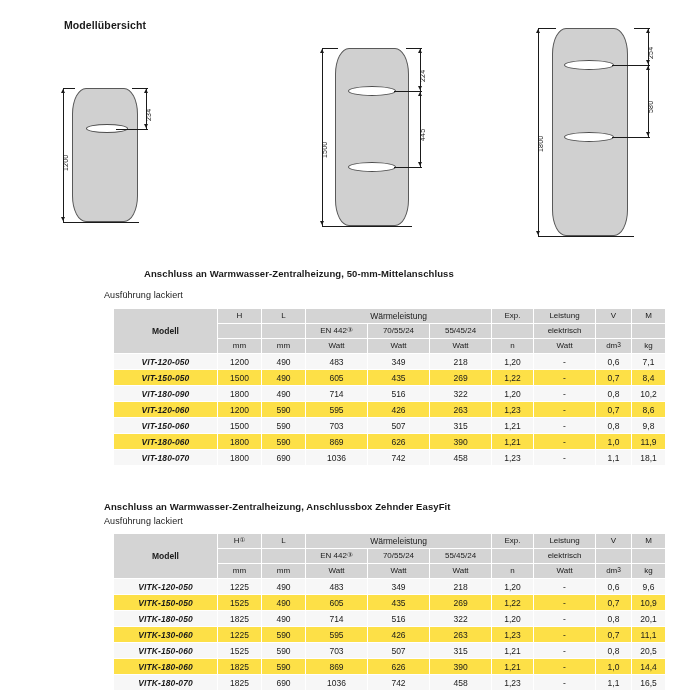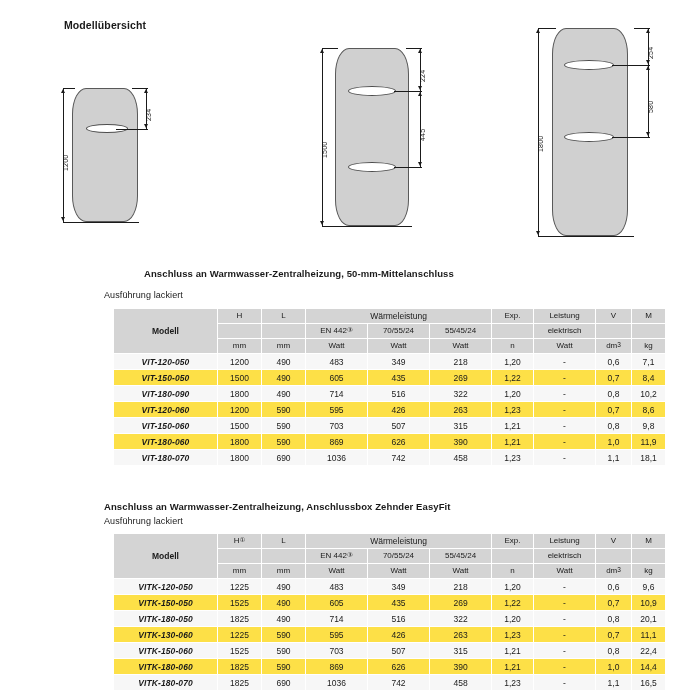--- a/index.html
+++ b/index.html
@@ -477,21 +477,21 @@
         <tr class="odd">
           <td class="model">VITK-150-060</td>
           <td>1525</td>
           <td>590</td>
           <td>703</td>
           <td>507</td>
           <td>315</td>
           <td>1,21</td>
           <td>-</td>
           <td>0,8</td>
-          <td>22,4</td>
+          <td>20,5</td>
         </tr>
         <tr class="even">
           <td class="model">VITK-180-060</td>
           <td>1825</td>
           <td>590</td>
           <td>869</td>
           <td>626</td>
           <td>390</td>
           <td>1,21</td>
           <td>-</td>

